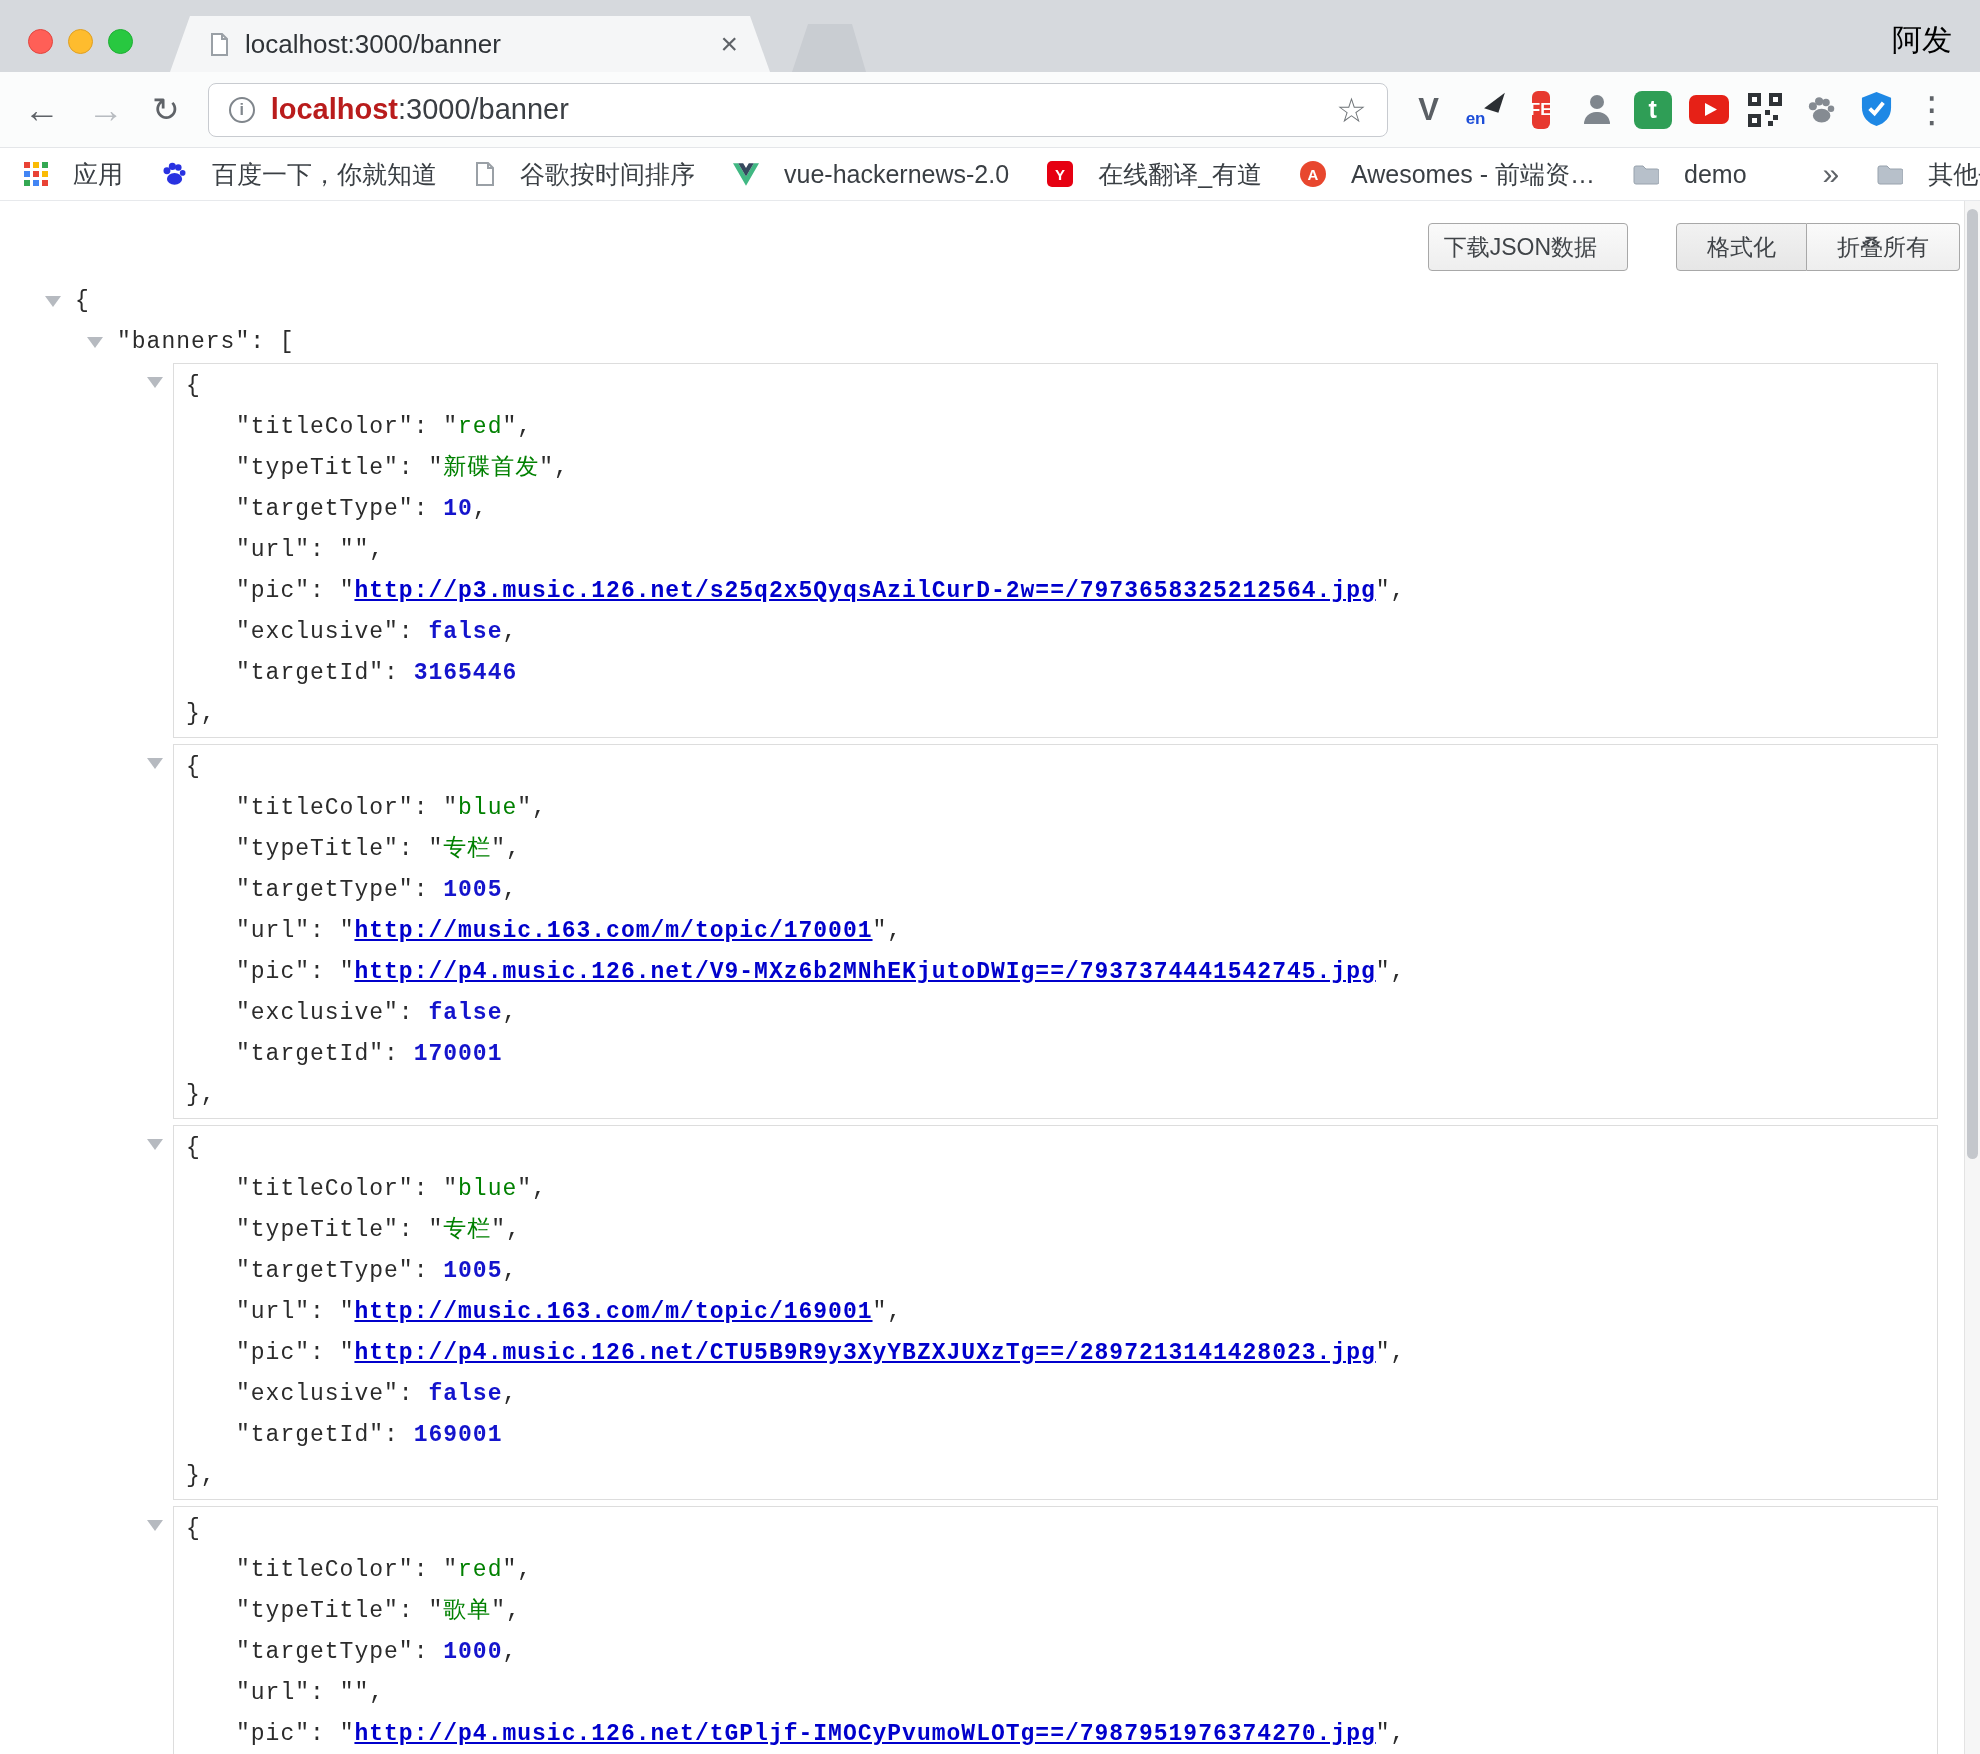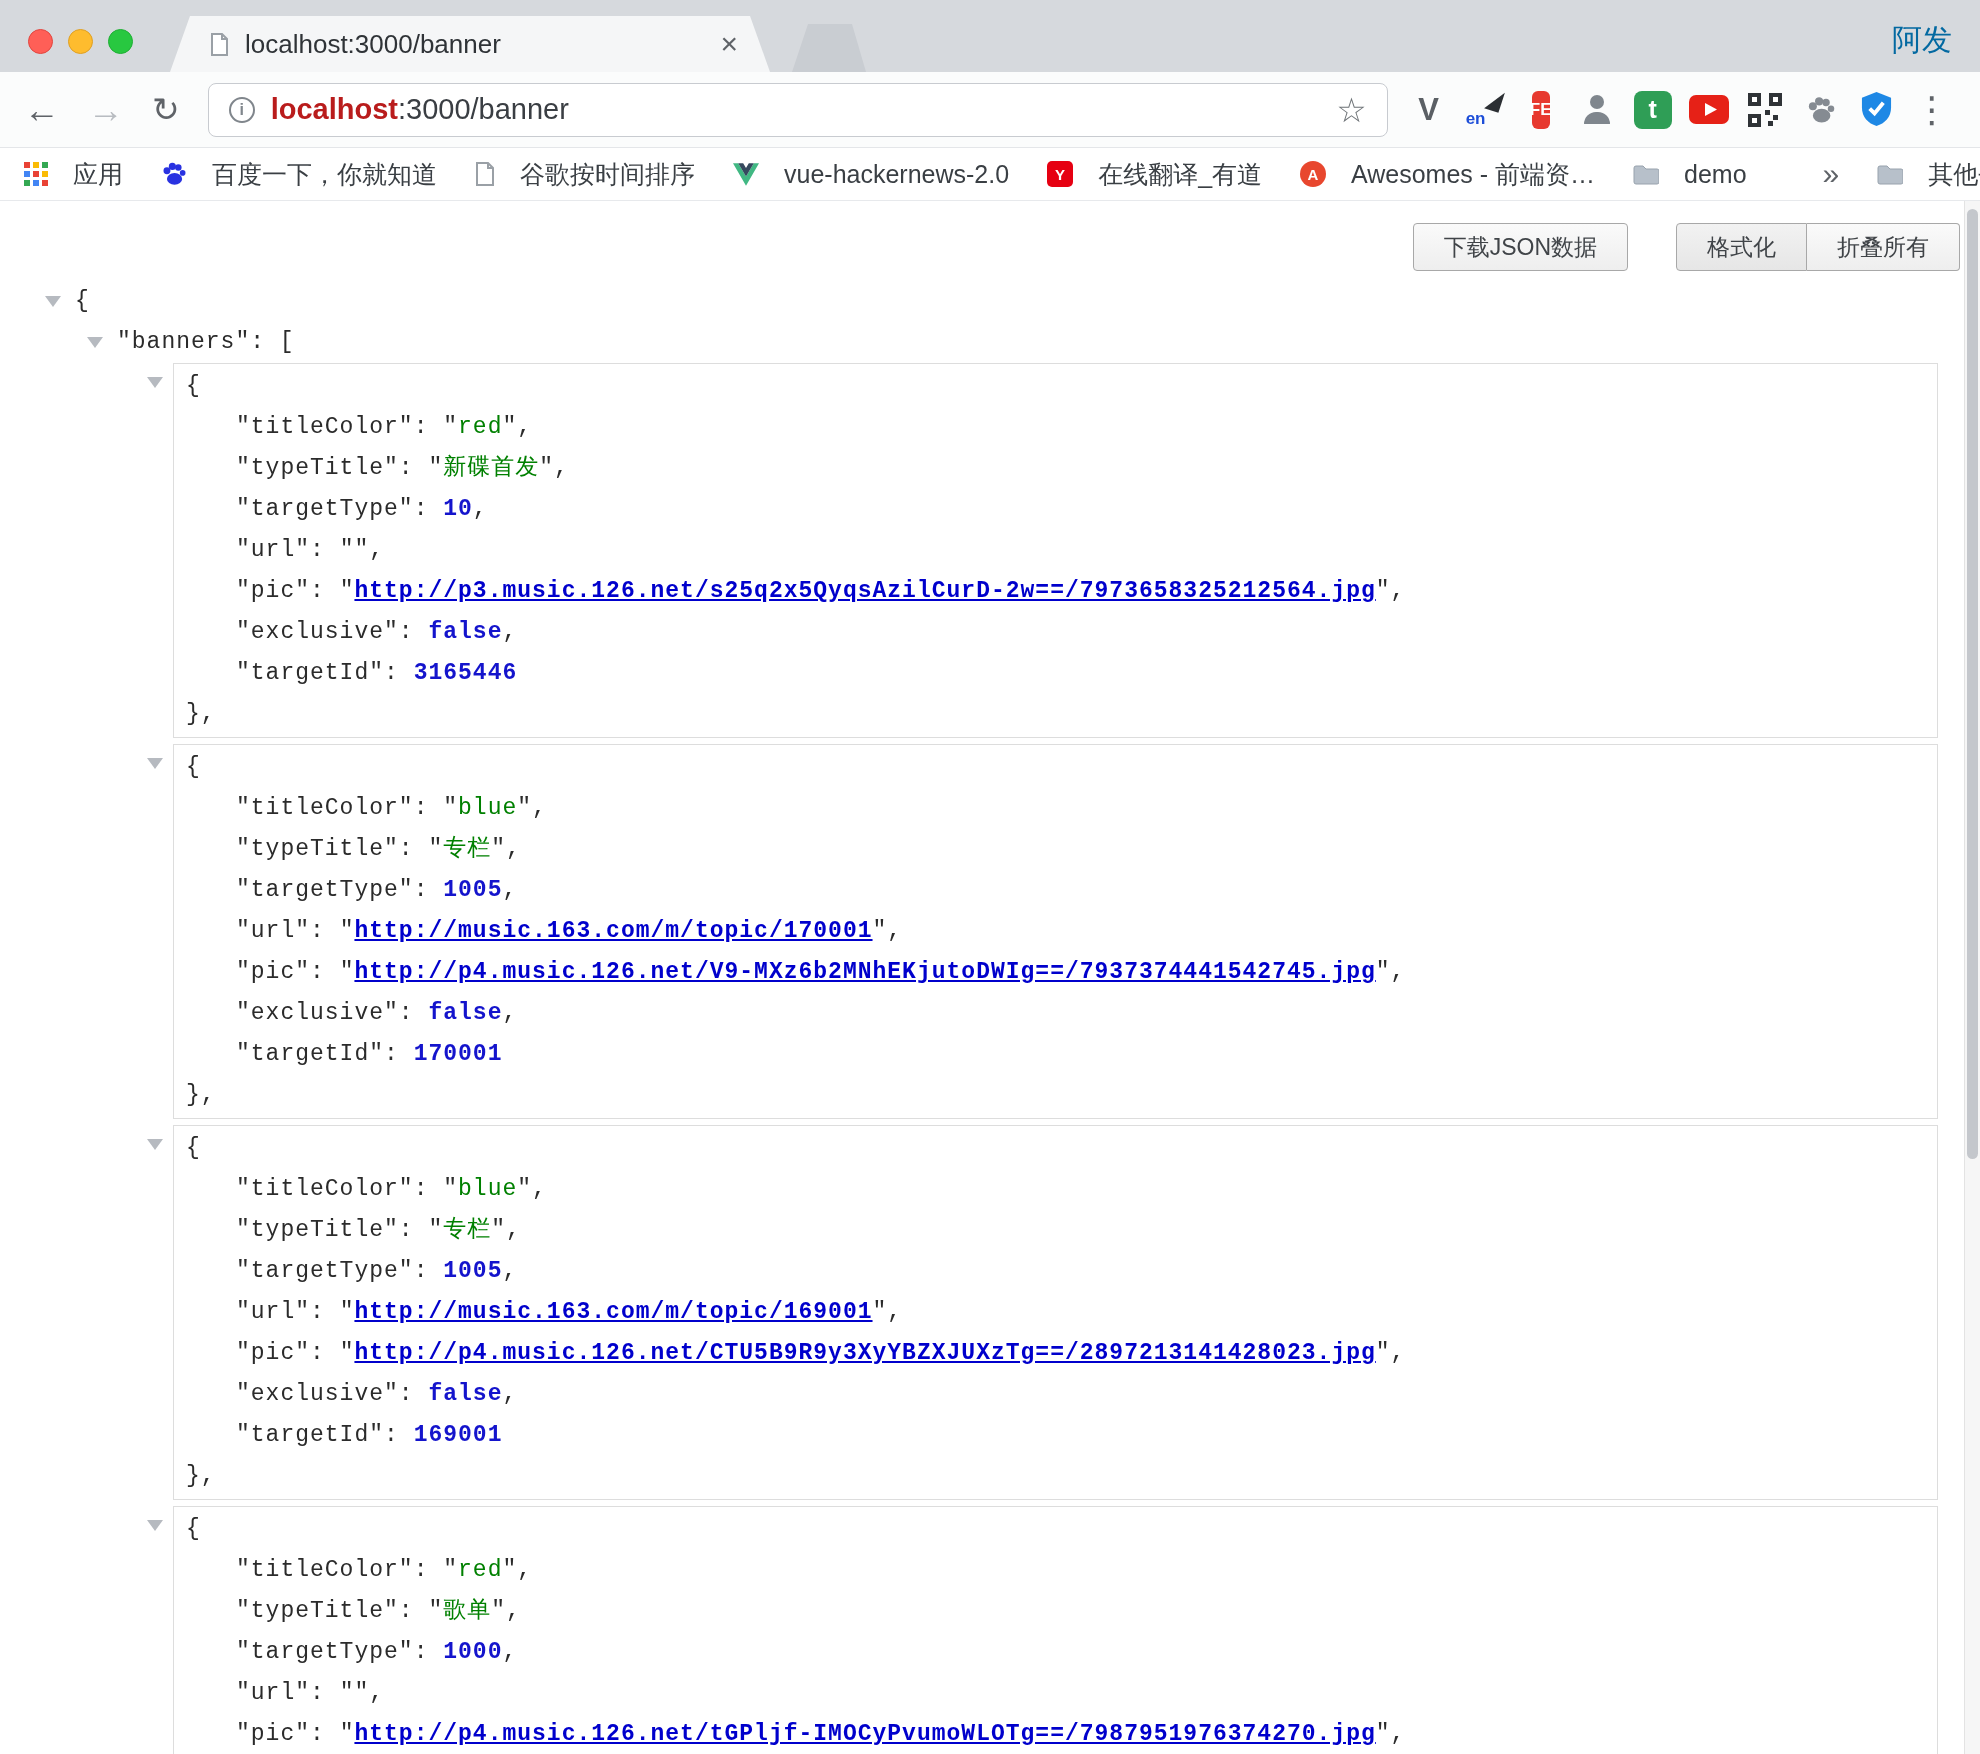--- a/index.html
+++ b/index.html
@@ -13,21 +13,21 @@
   .light.red    { background:#ff5f57; border:1px solid #e2463f; }
   .light.yellow { background:#febc2e; border:1px solid #dfa023; }
   .light.green  { background:#28c840; border:1px solid #1faf34; }
   .tab { position:absolute; left:170px; top:16px; width:600px; height:56px; background:#f5f6f7;
          clip-path:polygon(20px 0, 580px 0, 600px 56px, 0 56px);
          display:flex; align-items:center; gap:16px; padding:0 32px 0 40px; }
   .tab-title { font-size:26px; color:#2f3337; flex:1; white-space:nowrap; overflow:hidden; }
   .tab-close { font-size:30px; color:#5f6368; line-height:1; }
   .newtab-btn { position:absolute; left:792px; top:24px; width:74px; height:48px; background:#c9cdd2;
                 clip-path:polygon(16px 0, 60px 0, 74px 48px, 0 48px); }
-  .profile-name { position:absolute; right:28px; top:20px; font-size:30px; color:#0369a1; }
+  .profile-name { position:absolute; right:28px; top:20px; font-size:30px; color:#000000; }
 
   
   .toolbar { height:76px; background:#fbfcfc; border-bottom:1px solid #e4e6e9;
              display:flex; align-items:center; padding:0 24px; }
   .nav-btn { font-size:36px; color:#5f6368; margin-right:28px; line-height:1; }
   .nav-btn.disabled { color:#b8bcc1; }
   .nav-btn.reload { font-size:33px; }
   .omnibox { flex:1; max-width:1180px; height:54px; background:#fff; border:1px solid #c8cbd0;
              border-radius:8px; display:flex; align-items:center; padding:0 20px; gap:16px; }
   .info-icon { width:26px; height:26px; border:2.5px solid #80868c; border-radius:50%;
@@ -65,21 +65,21 @@
   .letter-ico.youdao { background:#e60012; }
   .letter-ico.awesomes { background:#e8472e; border-radius:50%; }
   .bm-spacer { flex:1; }
   .overflow-chevron { font-size:30px; color:#5f6368; }
 
   
   .page { position:relative; height:1553px; background:#fff; }
   .btn { font-family:"Liberation Sans", sans-serif; font-size:23px; color:#404448;
          background:linear-gradient(#fafafa,#eee); border:1px solid #a8a8a8; height:48px;
          display:flex; align-items:center; justify-content:center; padding:0 30px; }
-  .btn-download { position:absolute; top:22px; right:352px; border-radius:4px; }
+  .btn-download { position:absolute; top:22px; right:352px; border-radius:4px;padding-left:15px; }
   .btn-group { position:absolute; top:22px; right:20px; display:flex; }
   .btn-format { border-radius:4px 0 0 4px; background:linear-gradient(#f2f2f2,#e6e6e6); }
   .btn-collapse { border-radius:0 4px 4px 0; border-left:none; }
 
   
   .json-tree { position:absolute; top:0; left:0; right:16px; bottom:0;
                padding:80px 26px 0 45px; overflow:hidden;
                font-family:"Liberation Mono","DejaVu Sans Mono",monospace;
                font-size:23px; line-height:41px; color:#2b2b2b; letter-spacing:1px; }
   .jline { white-space:nowrap; }

